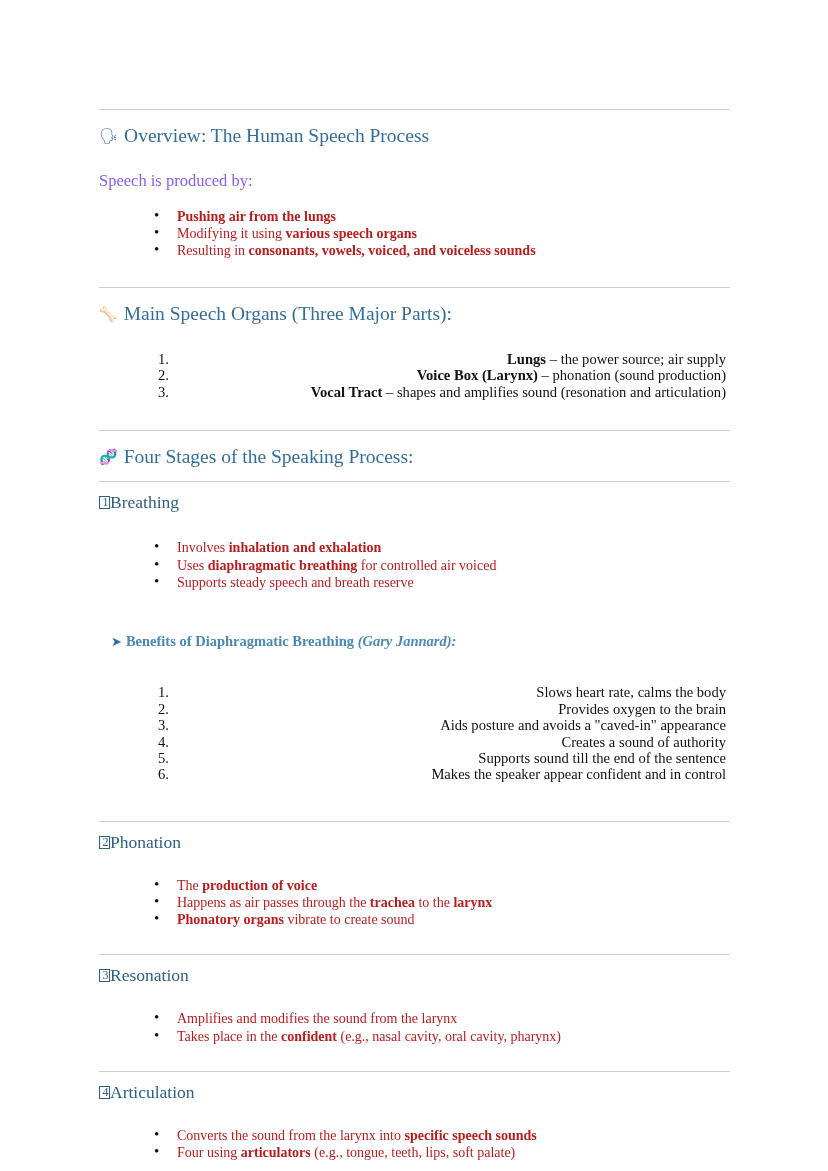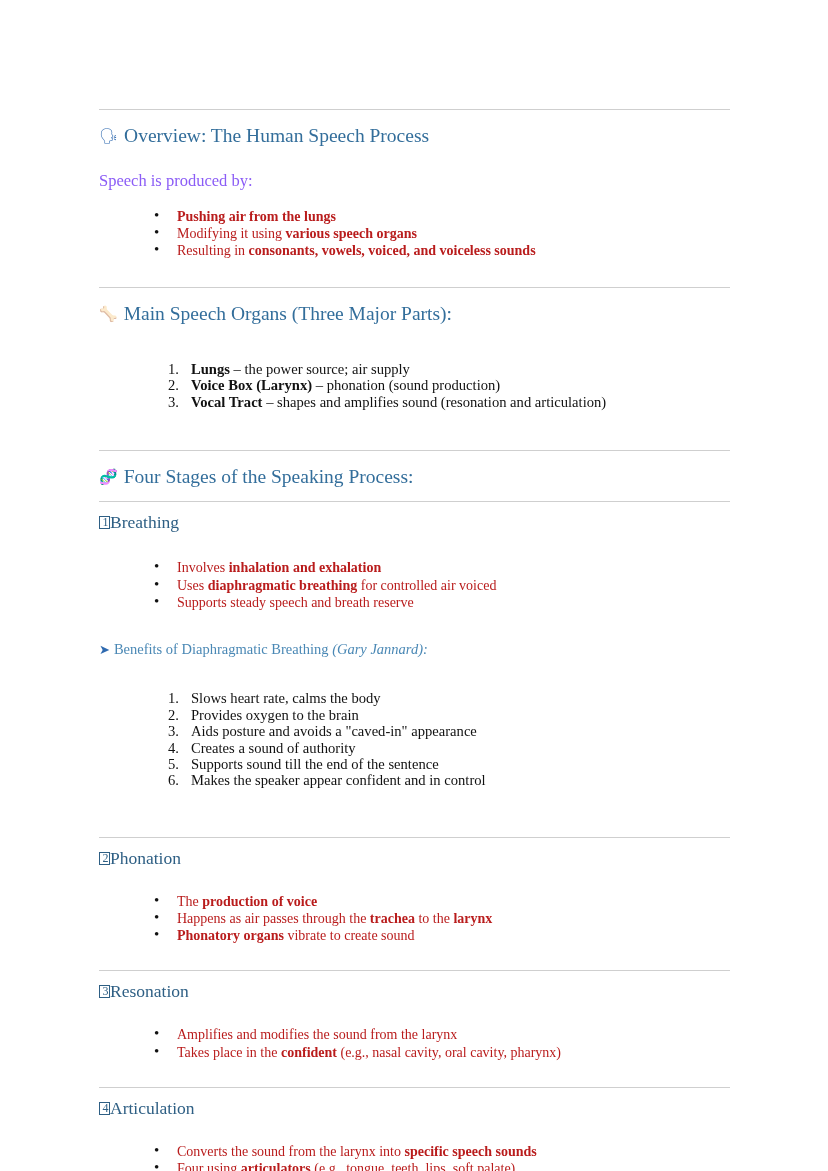--- a/index.html
+++ b/index.html
@@ -92,23 +92,23 @@
     font-size: 12px;
     line-height: 15px;
     font-family: "Liberation Serif", "DejaVu Serif", serif;
     color: #2e5f84;
   }
 
   .h-sub {
     color: #4a88b5;
     font-family: "Liberation Serif", "DejaVu Serif", serif;
     font-size: 14.5px;
-    font-weight: 400;
+    font-weight: 700;
     line-height: 1.2;
-    margin: 0;
+    margin: 12px;
     padding: 0;
     white-space: nowrap;
   }
   .h-sub .tri {
     display: inline-block;
     color: #2f6ab0;
     font-size: 13px;
     margin-right: 4px;
     font-family: "DejaVu Sans", sans-serif;
   }
@@ -141,24 +141,25 @@
   ul.bullets > li:before {
     content: "\2022";
     position: absolute;
     left: 0;
     top: -1px;
     font-size: 15px;
     color: #111;
   }
 
   ol.numbers {
-    margin: 14px;
+    margin: 4px;
     padding: 0 0 0 55px;
     list-style: none;
     counter-reset: numitem;
+    text-align: right;
   }
   ol.numbers > li {
     position: relative;
     font-size: 14.6px;
     line-height: 16.4px;
     color: #111;
     padding: 0 0 0 23px;
     counter-increment: numitem;
   }
   ol.numbers > li:before {

